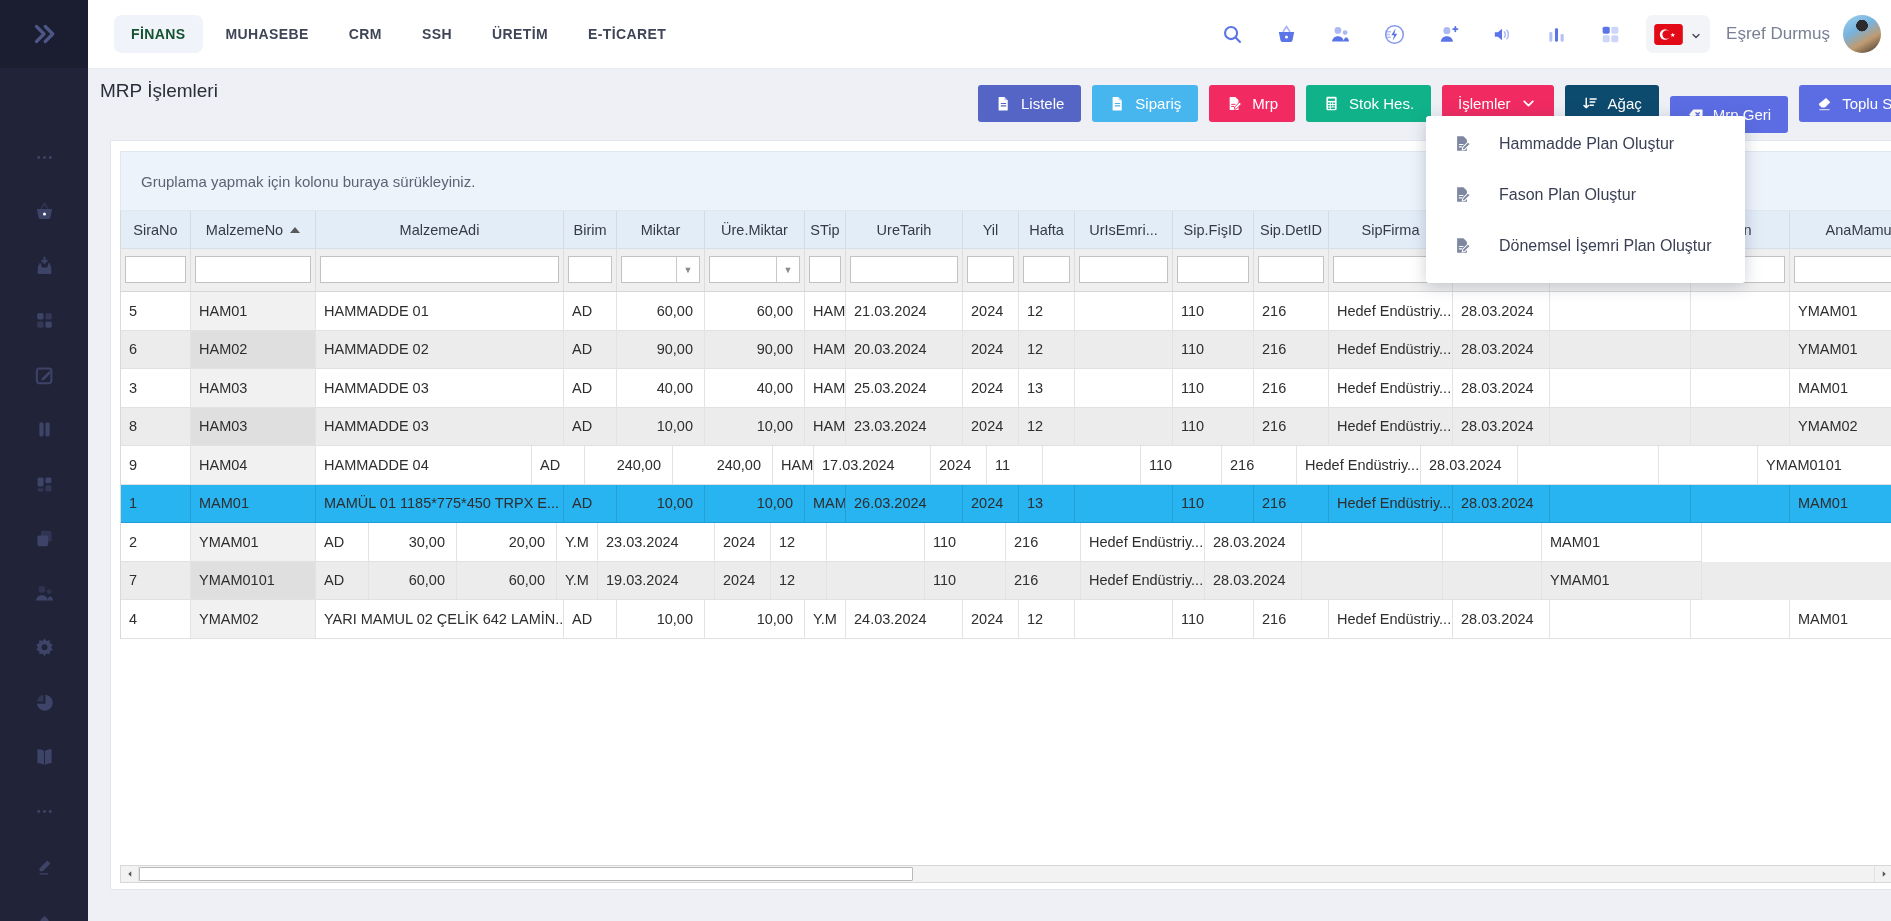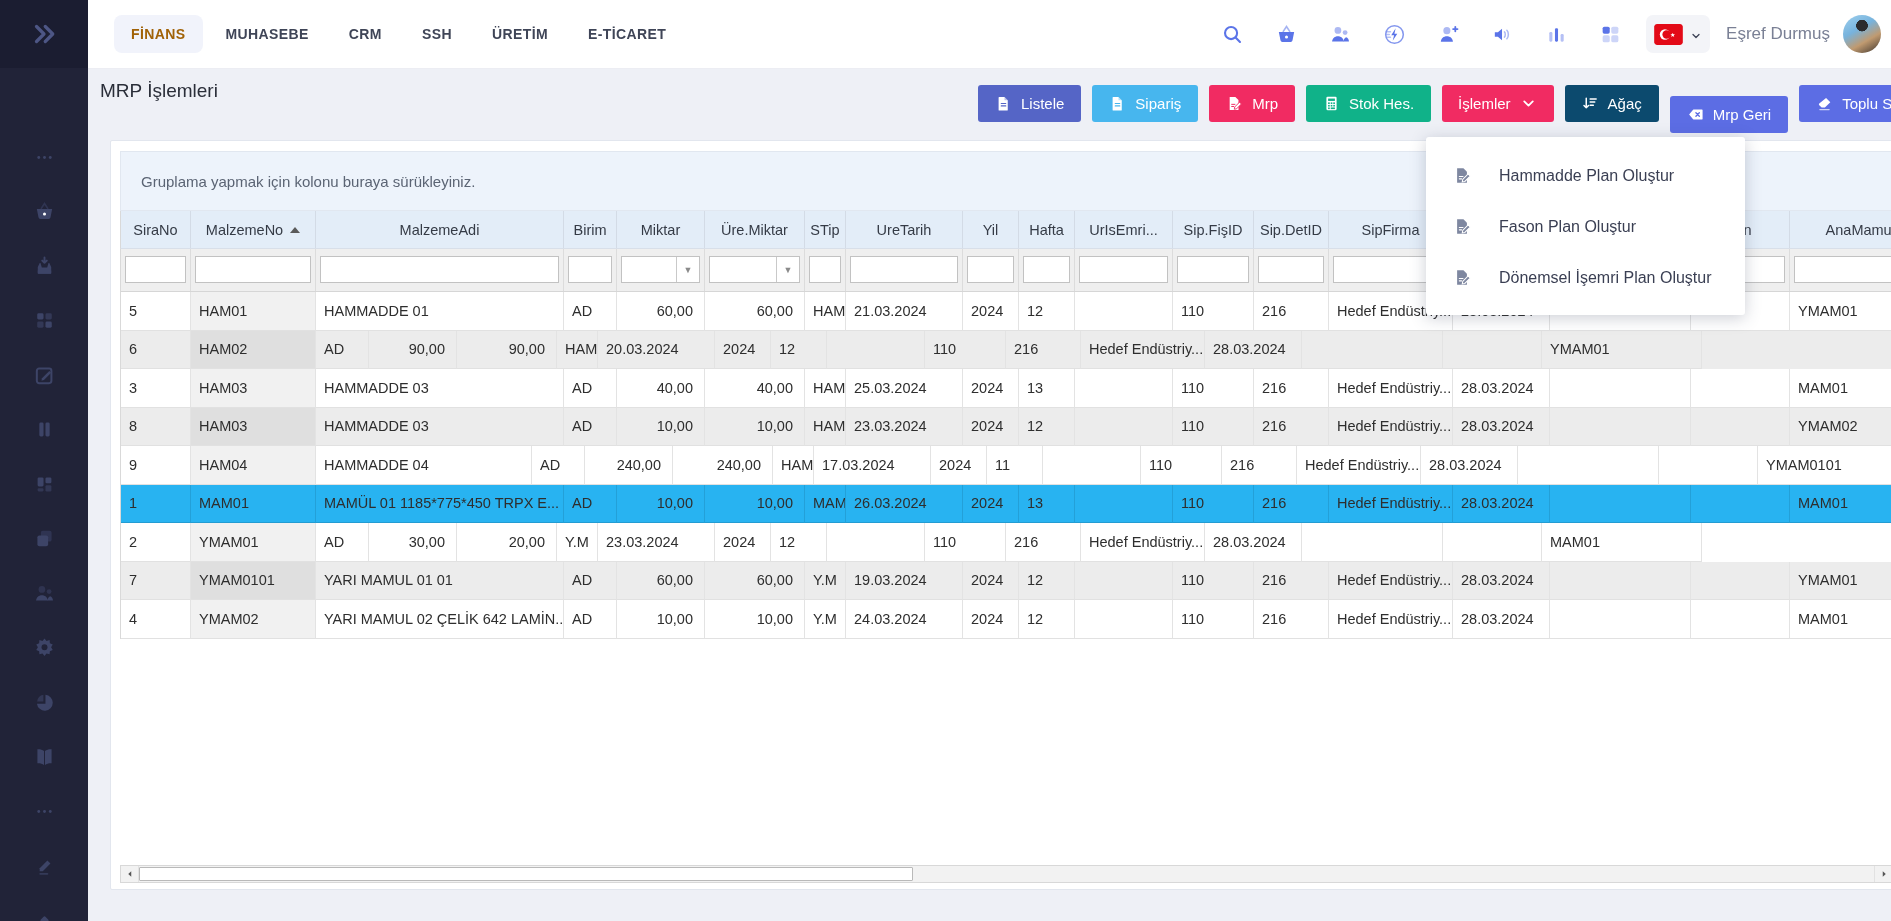--- a/index.html
+++ b/index.html
@@ -11,21 +11,21 @@
   .side-toggle{width:30px;height:30px;color:#4d5685;cursor:pointer;}
   .side-icons{position:absolute;left:0;top:130px;width:88px;display:flex;flex-direction:column;}
   .side-item{height:54.5px;display:flex;align-items:center;justify-content:center;color:#3d4467;cursor:pointer;}
   .side-item .ic{width:23px;height:23px;}
   
   .topbar{position:absolute;left:88px;top:0;right:0;height:68px;background:#fff;
           border-bottom:1px solid #ecedf3;display:flex;align-items:center;z-index:20;}
   .nav-tabs{display:flex;align-items:center;margin-left:26px;gap:6px;}
   .nav-tab{padding:11px 17px;font-size:14px;font-weight:bold;letter-spacing:.4px;color:#3f4557;
            border-radius:8px;cursor:pointer;white-space:nowrap;}
-  .nav-tab.active{color:#a16207;background:#f1f3fb;}
+  .nav-tab.active{color:#14532d;background:#f1f3fb;}
   .top-right{margin-left:auto;display:flex;align-items:center;margin-right:10px;}
   .top-icons{display:flex;align-items:center;gap:31px;margin-right:24px;}
   .tico{width:23px;height:23px;color:#5b74e8;cursor:pointer;}
   .lang-chip{width:64px;height:38px;background:#f3f4f8;border-radius:7px;display:flex;align-items:center;
              justify-content:center;gap:7px;cursor:pointer;margin-right:16px;}
   .lang-chip svg.flag{width:29px;height:21px;border-radius:3px;display:block;}
   .lang-chip .chev{width:12px;height:12px;color:#3c4257;}
   .user-name{font-size:17px;color:#7a8095;margin-right:13px;cursor:pointer;white-space:nowrap;}
   .avatar{width:38px;height:38px;border-radius:50%;cursor:pointer;
      background:
@@ -69,22 +69,22 @@
   .hscroll{position:absolute;left:9px;bottom:6px;width:1772px;height:18px;background:#f2f2f2;
            border:1px solid #d8d8d8;border-right:none;box-sizing:border-box;}
   .sb-btn{position:absolute;top:0;width:17px;height:100%;display:flex;align-items:center;justify-content:center;
           color:#555;cursor:pointer;}
   .sb-btn.left{left:0;border-right:1px solid #e2e2e2;}
   .sb-btn.right{right:0;border-left:1px solid #e2e2e2;}
   .sb-btn svg{width:12px;height:12px;}
   .sb-thumb{position:absolute;left:18px;top:1px;bottom:1px;width:774px;background:#fff;
             border:1px solid #b9b9b9;box-sizing:border-box;border-radius:1px;cursor:pointer;}
   
-  .dropdown{position:absolute;left:1426px;top:137px;width:319px;background:#fff;border-radius:3px;
-            box-shadow:0 3px 16px rgba(55,65,90,.25);padding:13px 0 12px;z-index:40;}
+  .dropdown{position:absolute;left:1426px;top:116px;width:319px;background:#fff;border-radius:3px;
+            box-shadow:0 3px 16px rgba(55,65,90,.25);padding:2px 0 12px;z-index:40;}
   .menu-item{height:51px;display:flex;align-items:center;gap:27px;padding-left:27px;cursor:pointer;}
   .menu-item .ic{width:19px;height:19px;color:#7e87a0;flex:0 0 auto;}
   .menu-item .lbl{font-size:16px;color:#3a3f53;white-space:nowrap;}
 </style>
 </head>
 <body>
 
 <div id="app">
 
   <div class="sidebar">
@@ -514,20 +514,21 @@
             <div class="gcell" style="width: 75px;">216</div>
             <div class="gcell" style="width: 124px;">Hedef Endüstriy...</div>
             <div class="gcell" style="width: 97px;">28.03.2024</div>
             <div class="gcell" style="width: 141px;"></div>
             <div class="gcell" style="width: 99px;"></div>
             <div class="gcell" style="width: 160px;">YMAM01</div>
           </div>
           <div class="g-row alt">
             <div class="gcell" style="width: 70px;">6</div>
             <div class="gcell sorted" style="width: 125px;">HAM02</div>
+            <div class="gcell" style="width: 248px;">HAMMADDE 02</div>
             <div class="gcell" style="width: 53px;">AD</div>
             <div class="gcell right" style="width: 88px;">90,00</div>
             <div class="gcell right" style="width: 100px;">90,00</div>
             <div class="gcell" style="width: 41px;">HAM</div>
             <div class="gcell" style="width: 117px;">20.03.2024</div>
             <div class="gcell" style="width: 56px;">2024</div>
             <div class="gcell" style="width: 56px;">12</div>
             <div class="gcell" style="width: 98px;"></div>
             <div class="gcell" style="width: 81px;">110</div>
             <div class="gcell" style="width: 75px;">216</div>
@@ -632,21 +633,20 @@
             <div class="gcell" style="width: 75px;">216</div>
             <div class="gcell" style="width: 124px;">Hedef Endüstriy...</div>
             <div class="gcell" style="width: 97px;">28.03.2024</div>
             <div class="gcell" style="width: 141px;"></div>
             <div class="gcell" style="width: 99px;"></div>
             <div class="gcell" style="width: 160px;">MAM01</div>
           </div>
           <div class="g-row alt">
             <div class="gcell" style="width: 70px;">7</div>
             <div class="gcell sorted" style="width: 125px;">YMAM0101</div>
-            <div class="gcell" style="width: 248px;">YARI MAMUL 01 01</div>
             <div class="gcell" style="width: 53px;">AD</div>
             <div class="gcell right" style="width: 88px;">60,00</div>
             <div class="gcell right" style="width: 100px;">60,00</div>
             <div class="gcell" style="width: 41px;">Y.M</div>
             <div class="gcell" style="width: 117px;">19.03.2024</div>
             <div class="gcell" style="width: 56px;">2024</div>
             <div class="gcell" style="width: 56px;">12</div>
             <div class="gcell" style="width: 98px;"></div>
             <div class="gcell" style="width: 81px;">110</div>
             <div class="gcell" style="width: 75px;">216</div>

